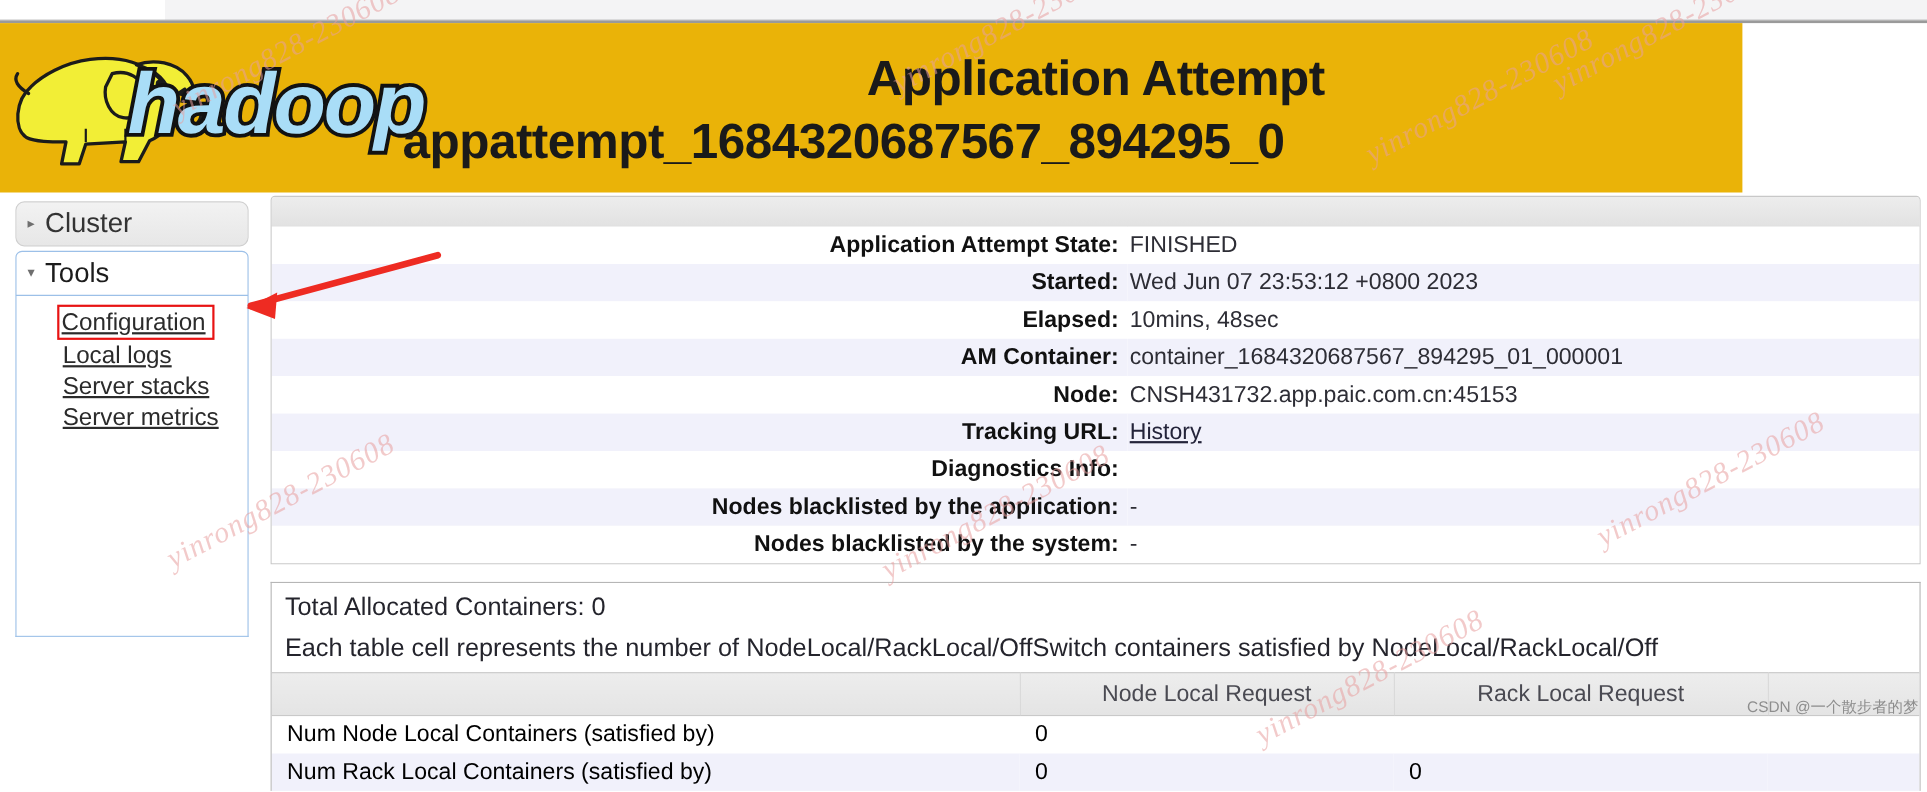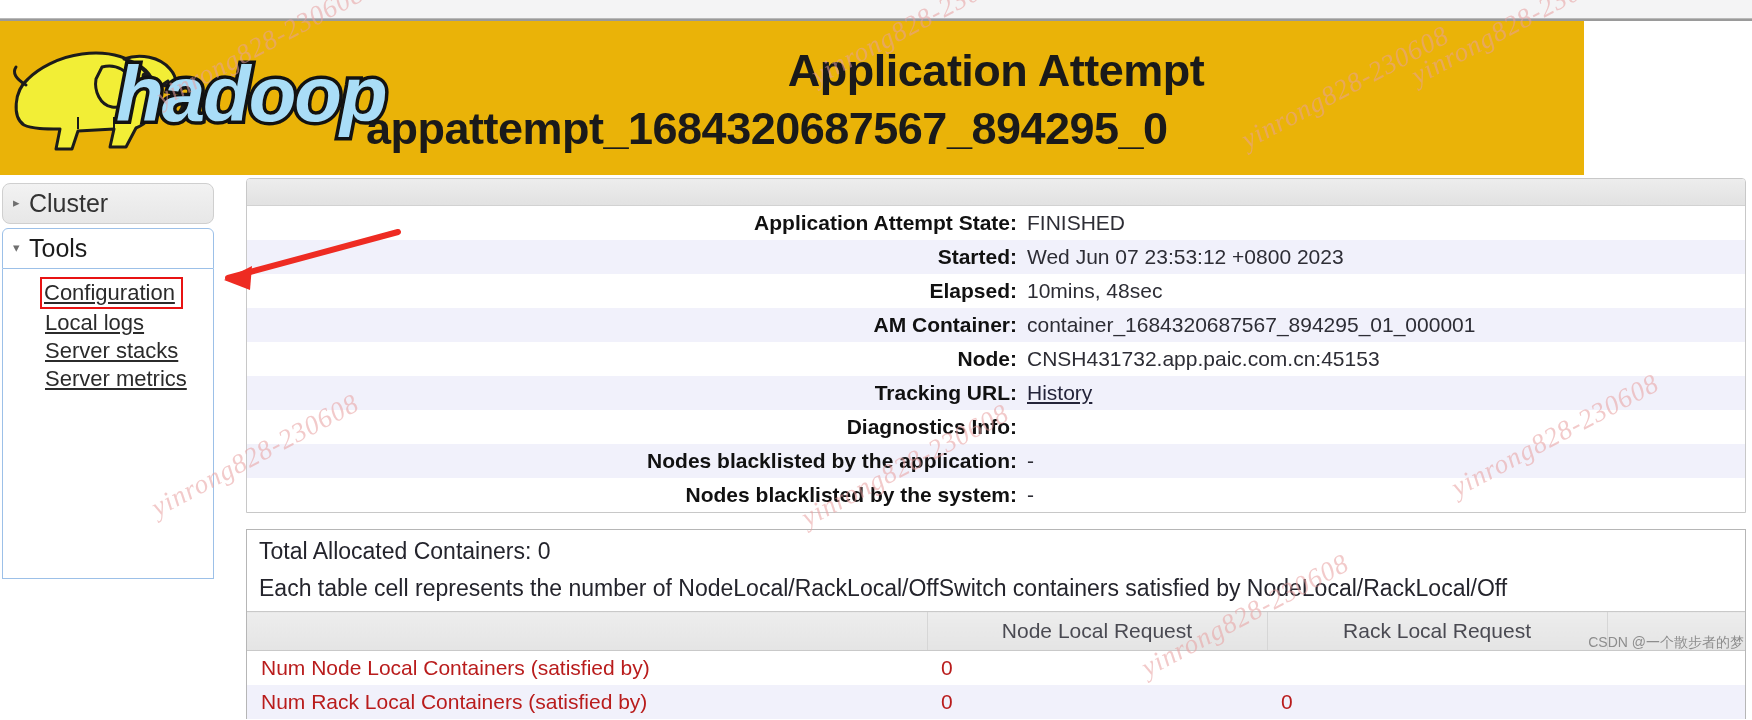--- a/index.html
+++ b/index.html
@@ -76,21 +76,21 @@
   .page-title .line2 {
     display: block;
     margin-top: 2px;
     margin-left: 120px;
     text-align: left;
   }
 
   
   .sidebar {
     position: absolute;
-    left: 2px; top: 183px;
+    left: 14px; top: 183px;
     width: 220px;
     height: 392px;
     box-sizing: border-box;
   }
   .nav-block {
     box-sizing: border-box;
     width: 212px;
   }
   .nav-head {
     box-sizing: border-box;
@@ -233,21 +233,21 @@
     border-left: 1px solid #d6d6d6;
     font-weight: normal;
     color: #4a4a52;
     height: 36px;
     text-align: center;
     vertical-align: middle;
   }
   table.grid th.blank { border-left: none; }
   table.grid td {
     height: 34px;
-    color: #b91c1c;
+    color: #000000;
     vertical-align: middle;
     padding: 0;
   }
   table.grid td.label { padding-left: 14px; white-space: nowrap; }
   table.grid td.num   { padding-left: 14px; }
   table.grid tr.odd  { background: #ffffff; }
   table.grid tr.even { background: #f1f1fb; margin-left: 40px; }
 
   
   .arrow-layer {

